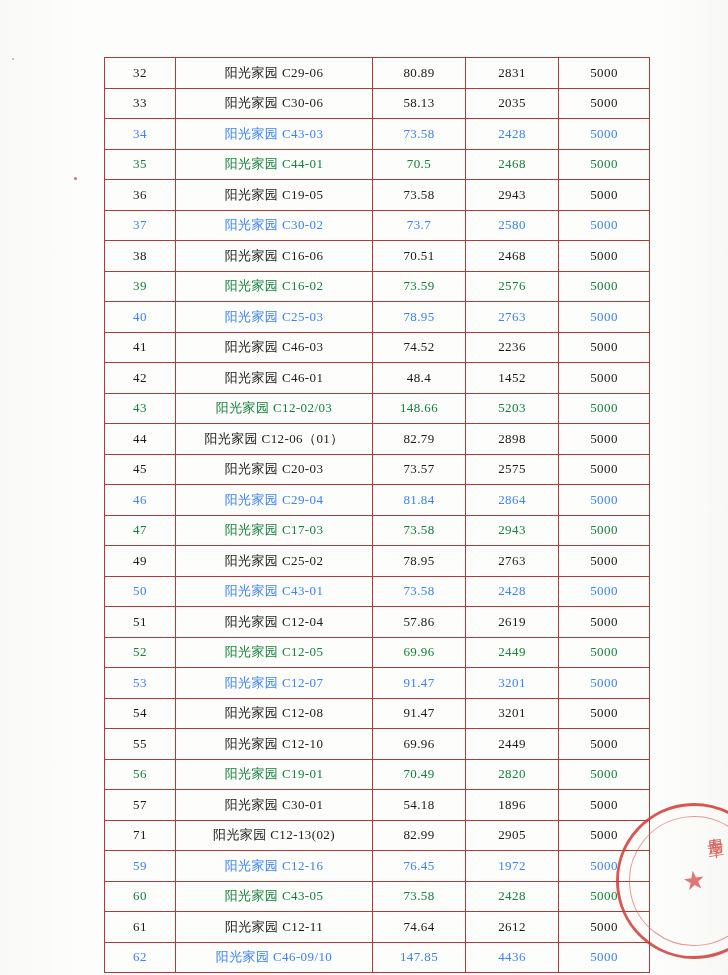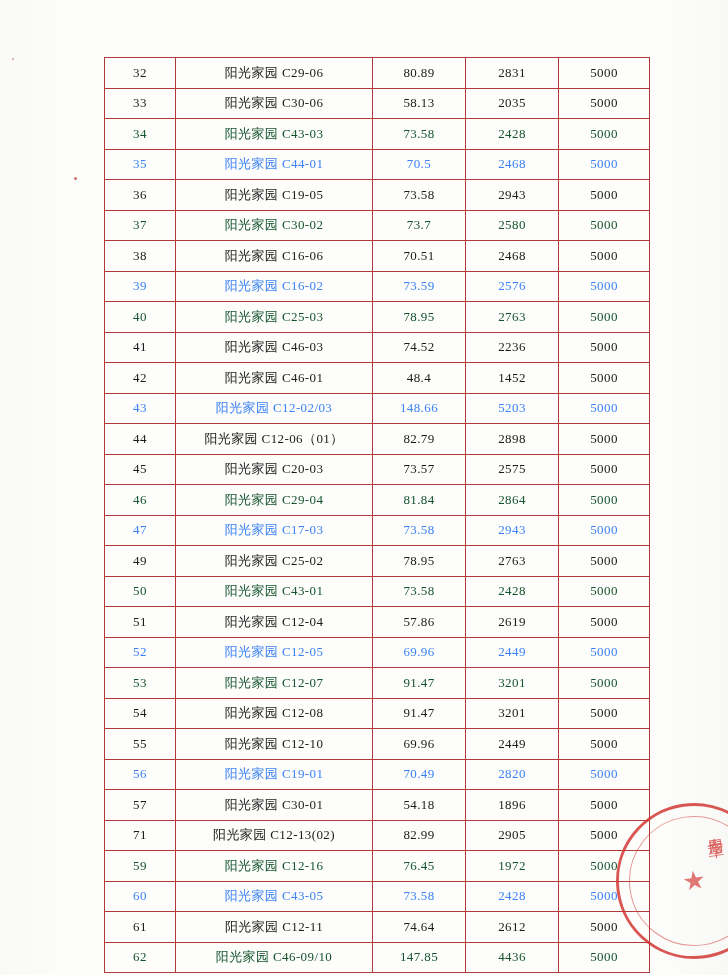--- a/index.html
+++ b/index.html
@@ -56,22 +56,22 @@
     letter-spacing: 0.4px;
   }
 
   td.c-index   { width: 66px;  font-size: 13px; font-family: Liberation Serif, serif; }
   td.c-name    { width: 192px; font-size: 13.5px; letter-spacing: 0.2px; margin-top: 31px; }
   td.c-area    { width: 88px;  font-size: 13px; }
   td.c-amount  { width: 88px;  font-size: 13px; }
   td.c-price   { width: 86px;  font-size: 13px; }
 
   
-  tr:nth-child(3n) td { color: #14532d; }
-  tr:nth-child(4n) td { color: #3b82f6; }
+  tr:nth-child(3n) td { color: #3b82f6; }
+  tr:nth-child(4n) td { color: #15803d; }
 
   
   .stray-dot {
     position: absolute;
     width: 3px;
     height: 3px;
     background: #bb4444;
     border-radius: 50%;
     opacity: 0.75;
   }

